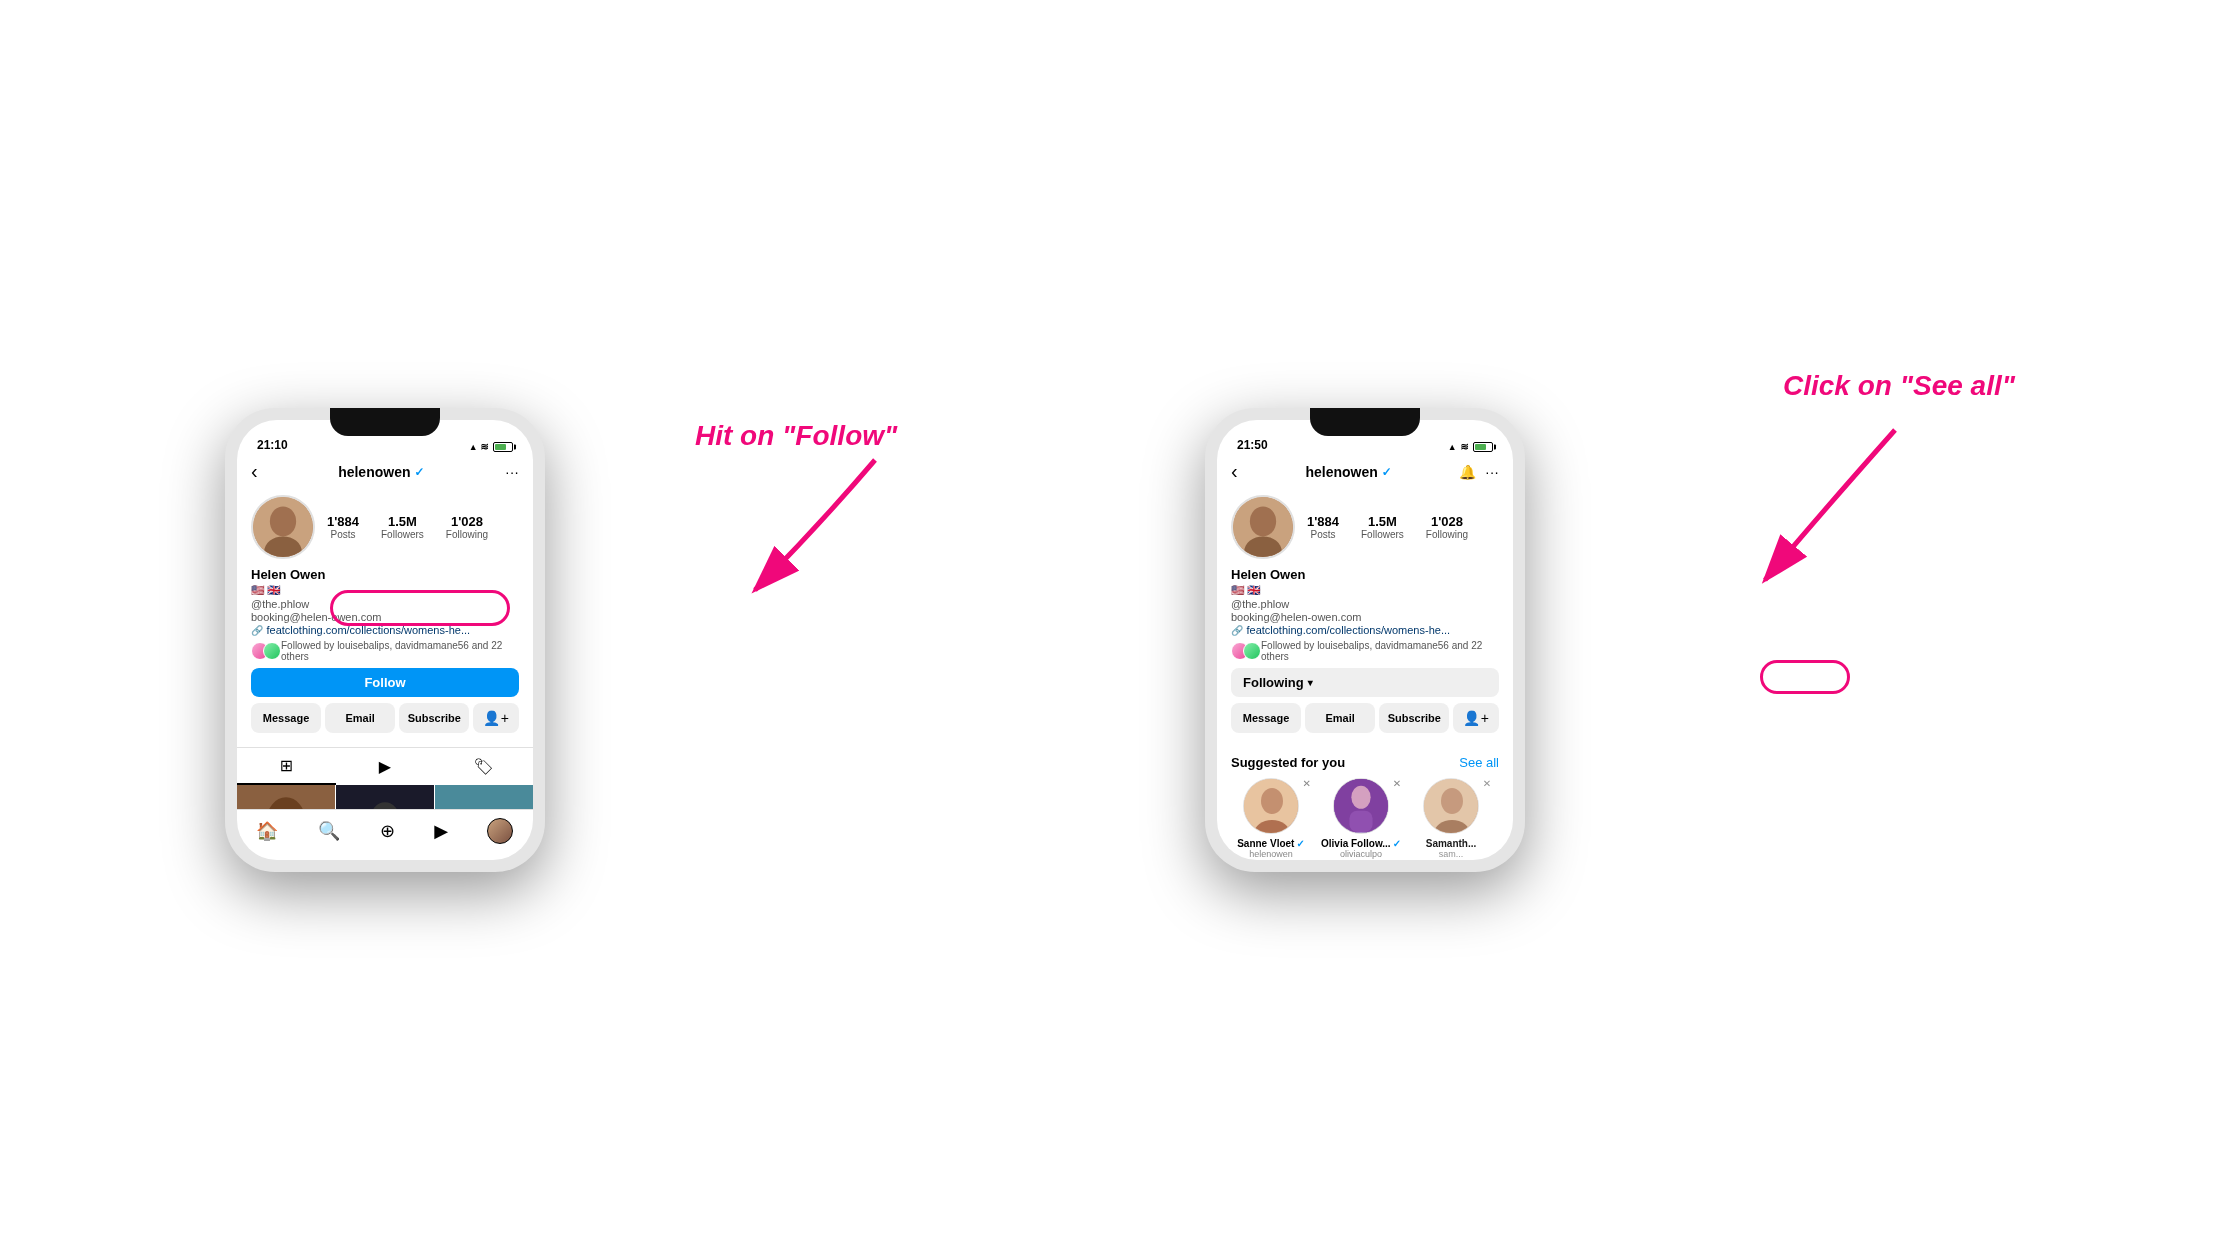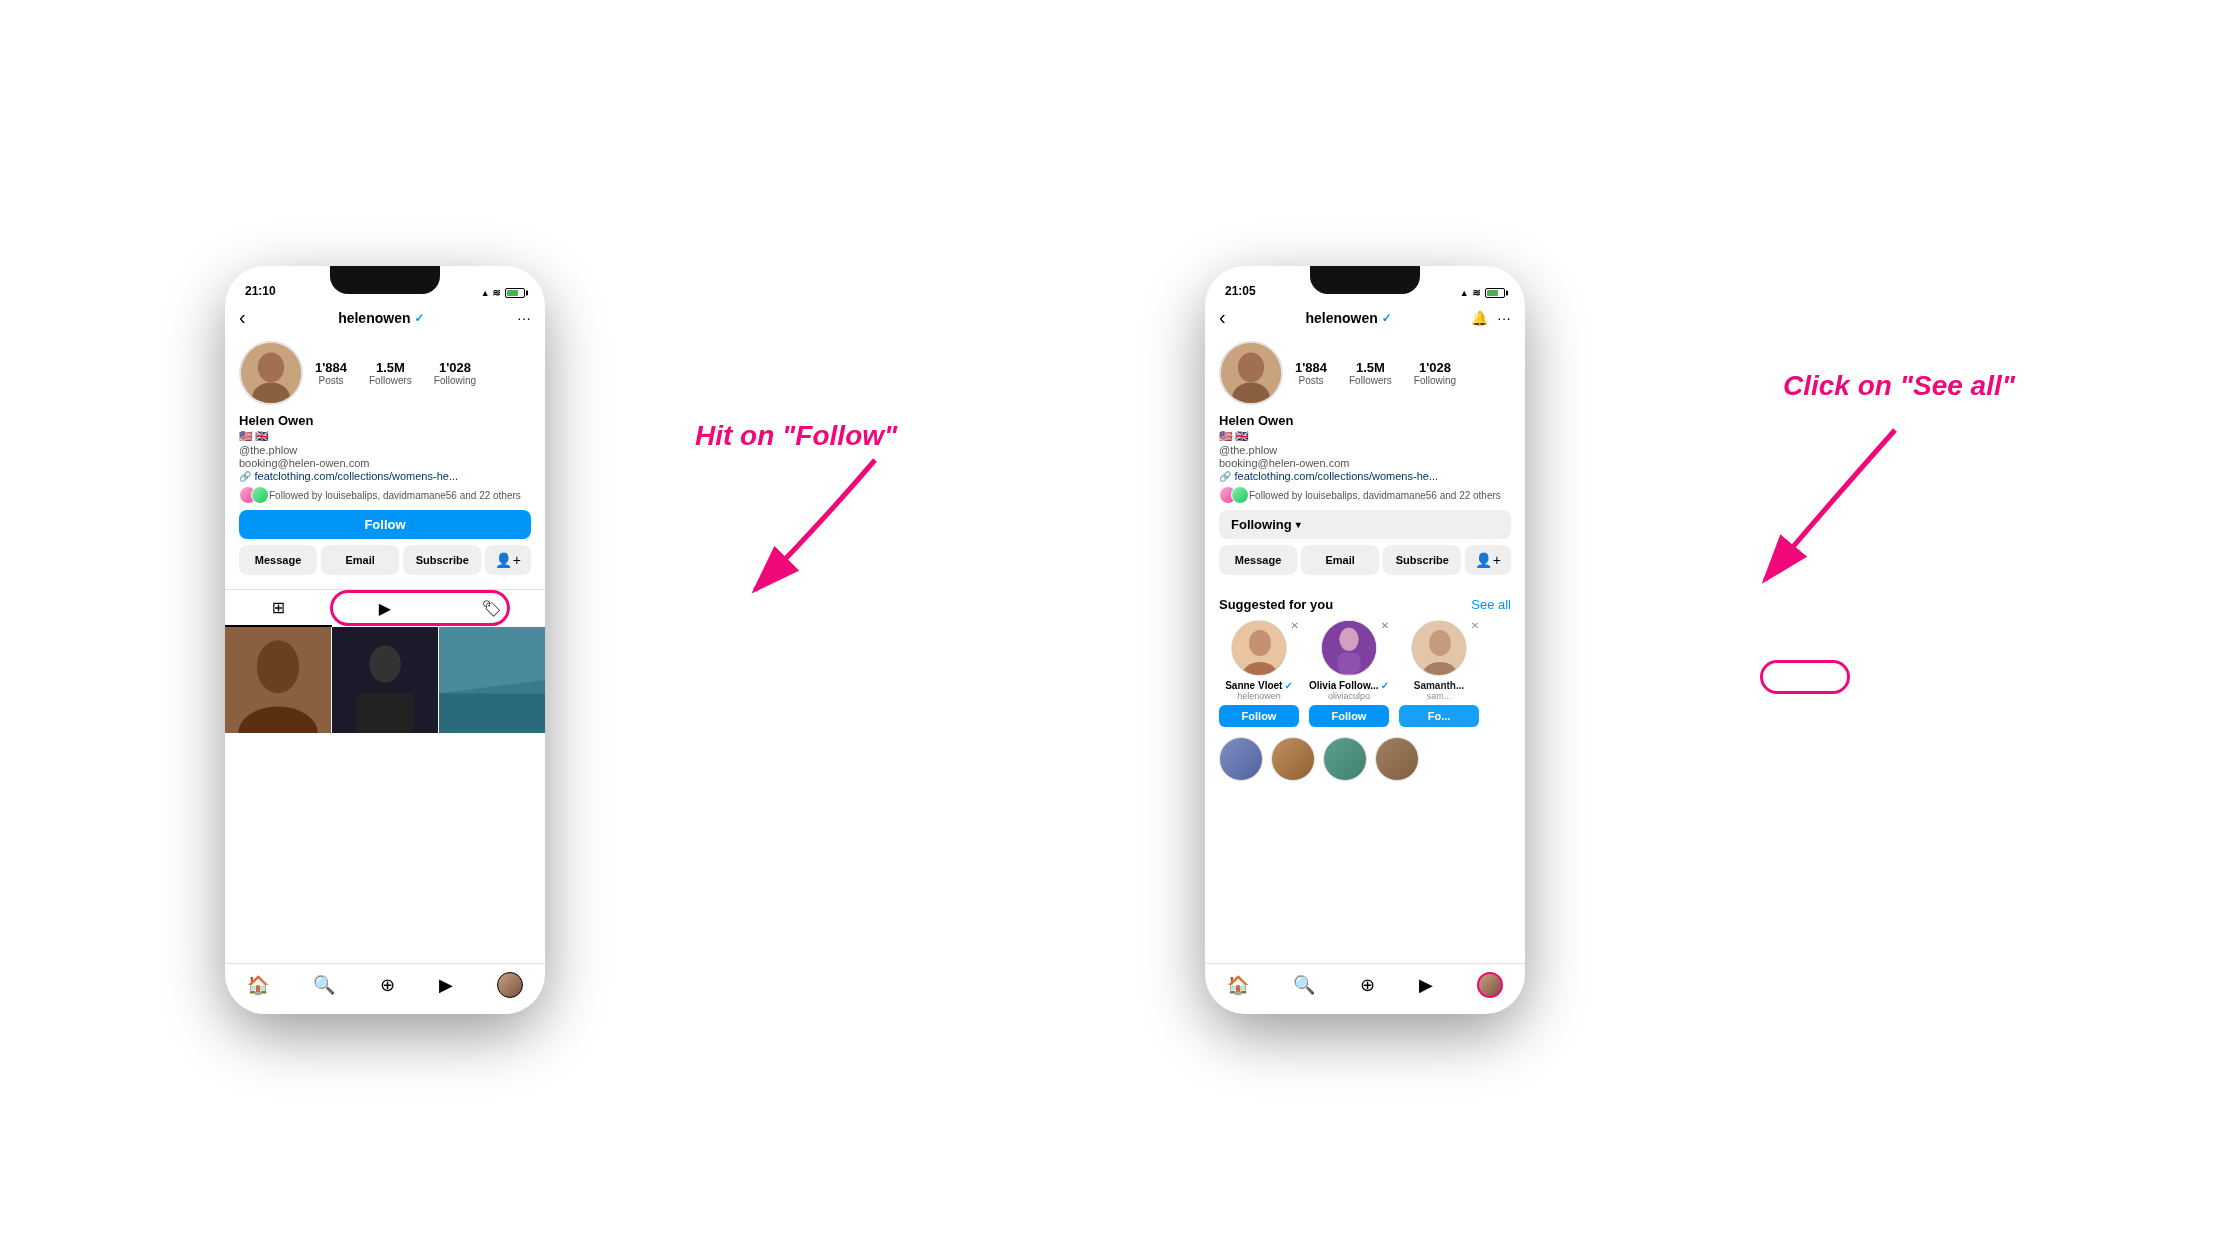--- a/index.html
+++ b/index.html
@@ -21,24 +21,24 @@
       position: relative;
       display: flex;
       align-items: center;
       justify-content: space-around;
       padding: 60px 120px;
     }
 
     
     .phone {
       width: 320px;
-      height: 748px;
-      background: #86efac;
+      height: 464px;
+      background: #e5e5e5;
       border-radius: 50px;
-      padding: 0;
+      padding: 12px;
       position: relative;
       box-shadow: 0 20px 60px rgba(0,0,0,0.4);
       flex-shrink: 0;
     }
 
     .phone-screen {
       width: 100%;
       height: 100%;
       background: #fff;
       border-radius: 40px;
@@ -553,21 +553,21 @@
       </defs>
       <path d="M 160 10 Q 100 80 40 140" stroke="#f0087a" stroke-width="5" fill="none" marker-end="url(#arrowhead1)"></path>
     </svg>
   </div>
 
   <div class="phone" style="margin-top: 20px;">
     <div class="notch"></div>
     <div class="phone-screen">
 
       <div class="status-bar">
-        <span class="time">21:05</span>
+        <span class="time">21:50</span>
         <div class="status-icons">
           <span style="font-size:9px;">▲</span>
           <span style="font-size:10px;">≋</span>
           <div class="battery">
             <div class="battery-fill"></div>
           </div>
         </div>
       </div>
 
       <div class="nav-bar">

